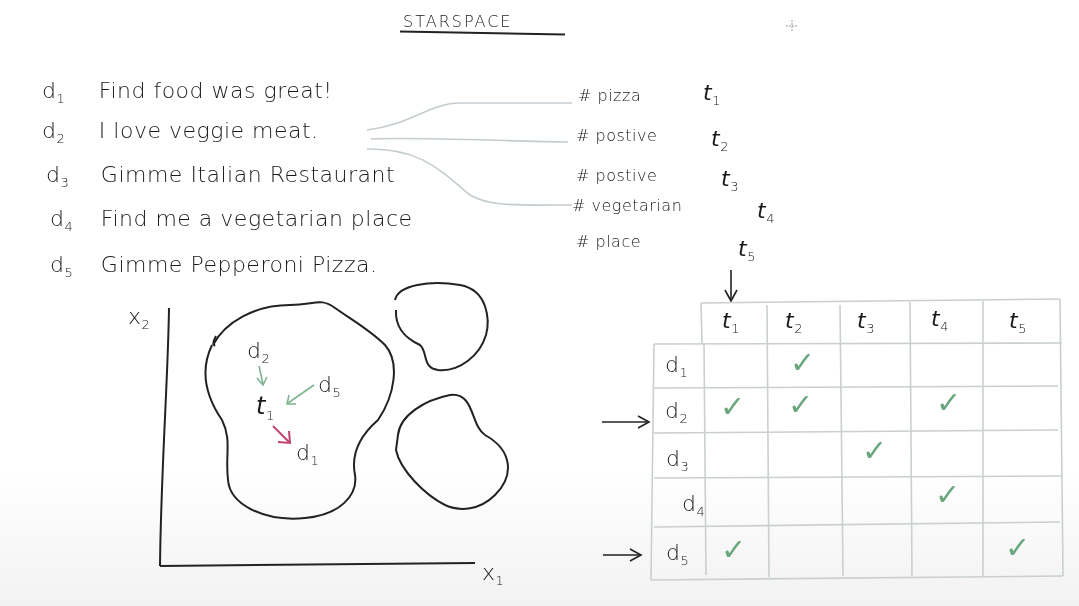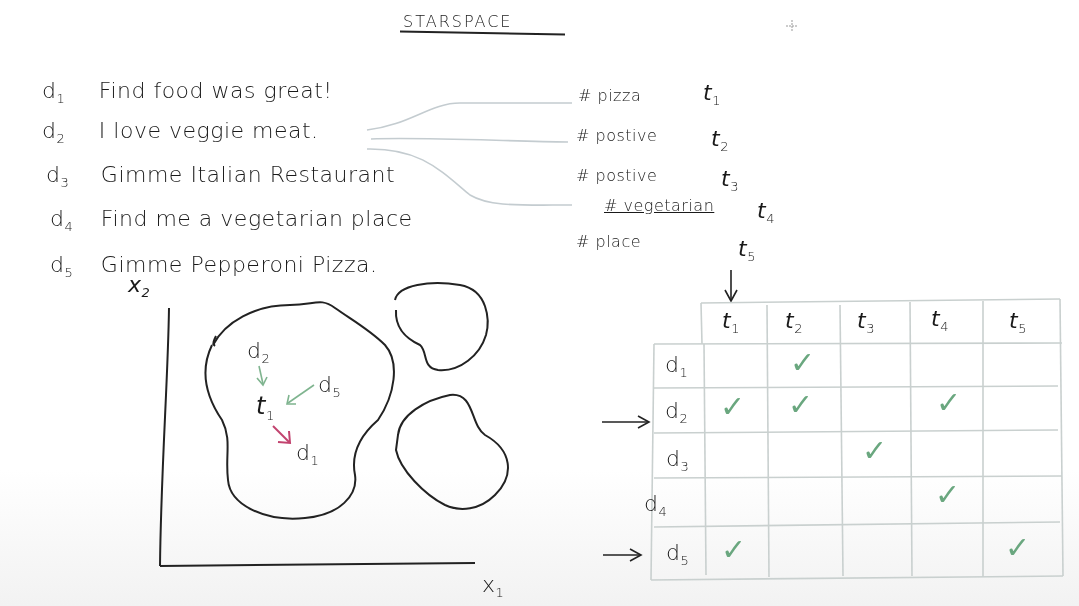--- a/index.html
+++ b/index.html
@@ -61,21 +61,21 @@
 <div>
   <div class="abs hand tag" style="left:578px;top:86px;"># pizza</div>
   <div class="abs hand tvar" style="left:703px;top:80px;"><span>t</span><sub>1</sub></div>
 
   <div class="abs hand tag" style="left:576px;top:126px;"># postive</div>
   <div class="abs hand tvar" style="left:711px;top:126px;"><span>t</span><sub>2</sub></div>
 
   <div class="abs hand tag" style="left:576px;top:166px;"># postive</div>
   <div class="abs hand tvar" style="left:721px;top:166px;"><span>t</span><sub>3</sub></div>
 
-  <div class="abs hand tag" style="left:604px;top:196px;text-decoration:underline;"># vegetarian</div>
+  <div class="abs hand tag" style="left:572px;top:196px;"># vegetarian</div>
   <div class="abs hand tvar" style="left:757px;top:198px;"><span>t</span><sub>4</sub></div>
 
   <div class="abs hand tag" style="left:576px;top:232px;"># place</div>
   <div class="abs hand tvar" style="left:738px;top:236px;"><span>t</span><sub>5</sub></div>
 </div>
 
 <svg width="1079" height="606" viewBox="0 0 1079 606">
 
   <g fill="none" stroke="#c4ccd0" stroke-width="1.6">
     <path d="M367 130 C 410 125, 430 103, 460 103 L 572 103"></path>
@@ -134,41 +134,41 @@
   <g stroke="#222" stroke-width="1.6" fill="none">
     <line x1="602" y1="422" x2="648" y2="422"></line>
     <polyline points="638,416 649,422 638,428"></polyline>
   </g>
   <g stroke="#222" stroke-width="1.6" fill="none">
     <line x1="603" y1="555" x2="640" y2="555"></line>
     <polyline points="630,549 641,555 630,561"></polyline>
   </g>
 </svg>
 
-<div class="abs hand" style="left:128px;top:272px;font-size:22px;font-style:italic;"><span>x</span><sub style="font-size:13px;">2</sub></div>
-<div class="abs hand" style="left:482px;top:572px;font-size:22px;"><span>x</span><sub style="font-size:13px;">1</sub></div>
+<div class="abs hand" style="left:128px;top:304px;font-size:22px;"><span>x</span><sub style="font-size:13px;">2</sub></div>
+<div class="abs hand" style="left:482px;top:560px;font-size:22px;"><span>x</span><sub style="font-size:13px;">1</sub></div>
 
 <div class="abs hand" style="left:247px;top:338px;font-size:22px;"><span>d</span><sub style="font-size:13px;">2</sub></div>
 <div class="abs hand" style="left:318px;top:372px;font-size:22px;"><span>d</span><sub style="font-size:13px;">5</sub></div>
 <div class="abs hand" style="left:256px;top:392px;font-size:24px;font-style:italic;"><span>t</span><sub style="font-size:13px;font-style:normal;">1</sub></div>
 <div class="abs hand" style="left:296px;top:440px;font-size:22px;"><span>d</span><sub style="font-size:13px;">1</sub></div>
 
 <div>
   <div class="grid-lbl hand" style="left:722px;top:308px;font-style:italic;"><span>t</span><sub style="font-style:normal;">1</sub></div>
   <div class="grid-lbl hand" style="left:785px;top:308px;font-style:italic;"><span>t</span><sub style="font-style:normal;">2</sub></div>
   <div class="grid-lbl hand" style="left:857px;top:308px;font-style:italic;"><span>t</span><sub style="font-style:normal;">3</sub></div>
   <div class="grid-lbl hand" style="left:931px;top:306px;font-style:italic;"><span>t</span><sub style="font-style:normal;">4</sub></div>
   <div class="grid-lbl hand" style="left:1009px;top:308px;font-style:italic;"><span>t</span><sub style="font-style:normal;">5</sub></div>
 </div>
 
 <div>
   <div class="grid-lbl hand" style="left:665px;top:352px;"><span>d</span><sub>1</sub></div>
   <div class="grid-lbl hand" style="left:665px;top:398px;"><span>d</span><sub>2</sub></div>
   <div class="grid-lbl hand" style="left:666px;top:446px;"><span>d</span><sub>3</sub></div>
-  <div class="grid-lbl hand" style="left:644px;top:491px;"><span>d</span><sub>4</sub></div>
+  <div class="grid-lbl hand" style="left:682px;top:491px;"><span>d</span><sub>4</sub></div>
   <div class="grid-lbl hand" style="left:666px;top:540px;"><span>d</span><sub>5</sub></div>
 </div>
 
 <div>
   <div class="check" style="left:790px;top:348px;">✓</div>
   <div class="check" style="left:720px;top:392px;">✓</div>
   <div class="check" style="left:788px;top:390px;">✓</div>
   <div class="check" style="left:936px;top:388px;">✓</div>
   <div class="check" style="left:862px;top:436px;">✓</div>
   <div class="check" style="left:935px;top:480px;">✓</div>

